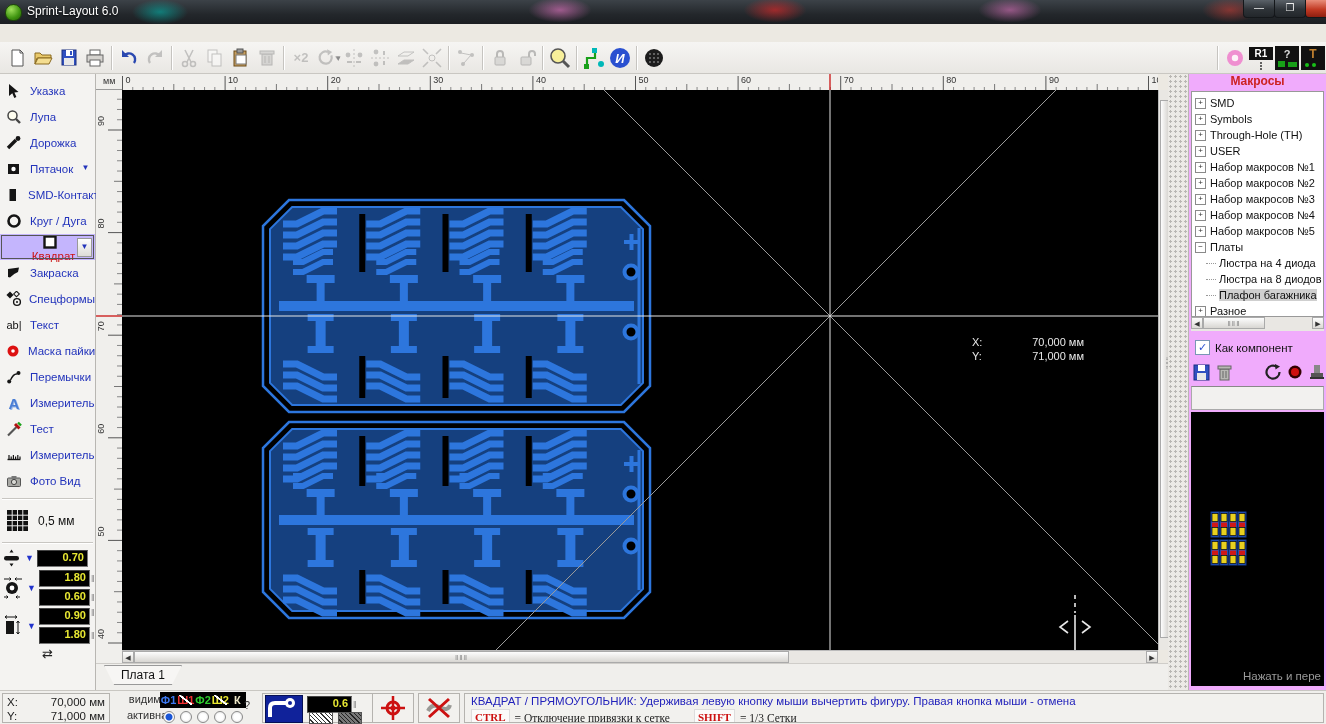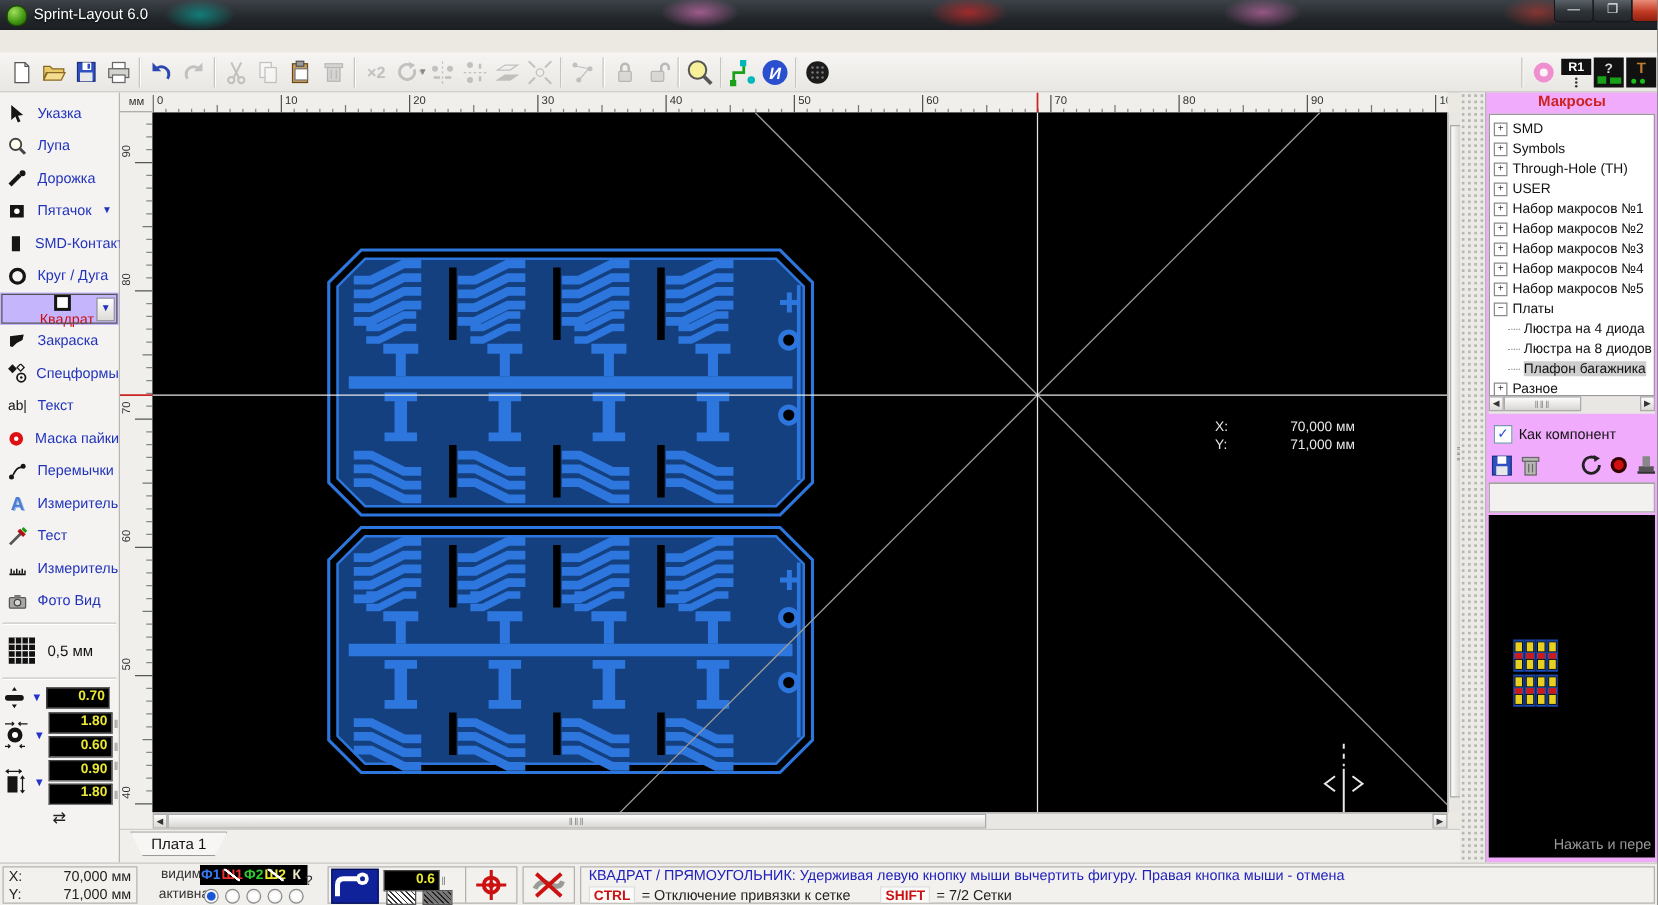--- a/index.html
+++ b/index.html
@@ -123,21 +123,21 @@
   #trace-icon{position:absolute;left:2px;top:1px;width:36px;height:26px;background:#10229a;border:1px solid #061055;}
   #trace-field{position:absolute;left:44px;top:2px;}
   #hatches{position:absolute;left:46px;top:18px;display:flex;gap:5px;}
   .hatch{width:22px;height:10px;border:1px solid #555;
     background:repeating-linear-gradient(45deg,#fff 0 2px,#333 2px 3px);}
   .hatch.dark{background:repeating-linear-gradient(45deg,#777 0 2px,#222 2px 3px);}
   #sb-cross{left:372px;top:2px;width:42px;height:30px;display:flex;align-items:center;justify-content:center;}
   #sb-loop{left:418px;top:2px;width:42px;height:30px;display:flex;align-items:center;justify-content:center;}
   #sb-help{left:464px;top:2px;width:860px;height:30px;padding:0px 6px;overflow:hidden;}
   #help-line1{color:#2222bb;font-size:11.5px;line-height:15px;white-space:nowrap;}
-  #help-line2{display:flex;align-items:center;gap:5px;color:#222;font-size:11.5px;line-height:14px;}
+  #help-line2{display:flex;align-items:flex-end;gap:5px;color:#222;font-size:11.5px;line-height:14px;font-family:Liberation Serif, serif;}
   .keycap{color:#cc1111;font-weight:bold;background:#fbfbfa;border:1px solid #ddd;padding:0 3px;font-size:11px;}
   svg{display:block;}
 </style>
 </head>
 <body>
 
 <div id="app">
 
   <div id="titlebar" class="abs">
     <div id="app-icon" class="abs"></div>
@@ -1174,17 +1174,17 @@
           <path d="M5 4 L25 22 M25 4 L5 22" stroke="#cc1111" stroke-width="3"></path>
         </svg>
     </div>
     <div id="sb-help" class="sb-box">
       <div id="help-line1">КВАДРАТ / ПРЯМОУГОЛЬНИК: Удерживая левую кнопку мыши вычертить фигуру. Правая кнопка мыши - отмена</div>
       <div id="help-line2">
         <span class="keycap">CTRL</span>
         <span>= Отключение привязки к сетке</span>
         <span style="width:14px"></span>
         <span class="keycap">SHIFT</span>
-        <span>= 7/2 Сетки</span>
+        <span>= 1/3 Сетки</span>
       </div>
     </div>
   </div>
 </div>
 
 </body></html>

